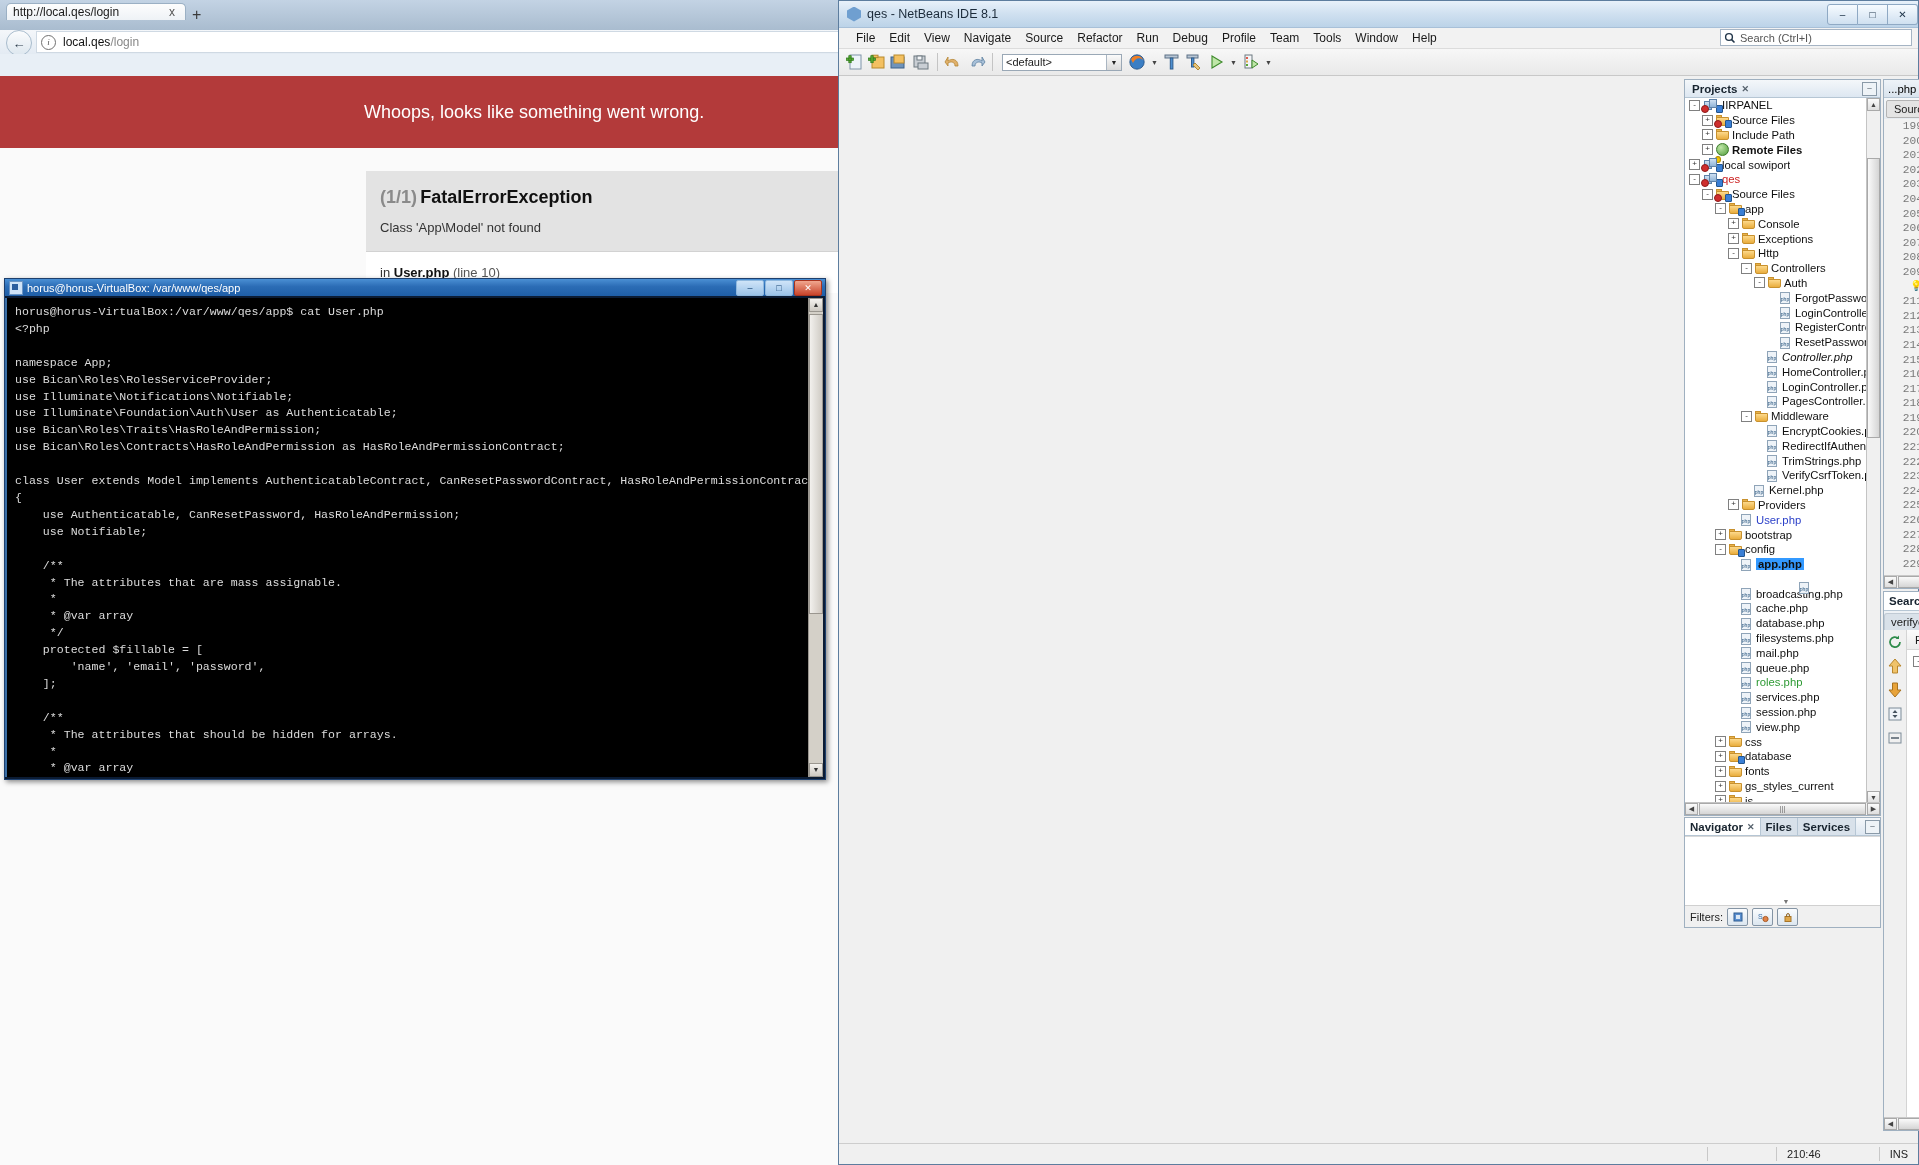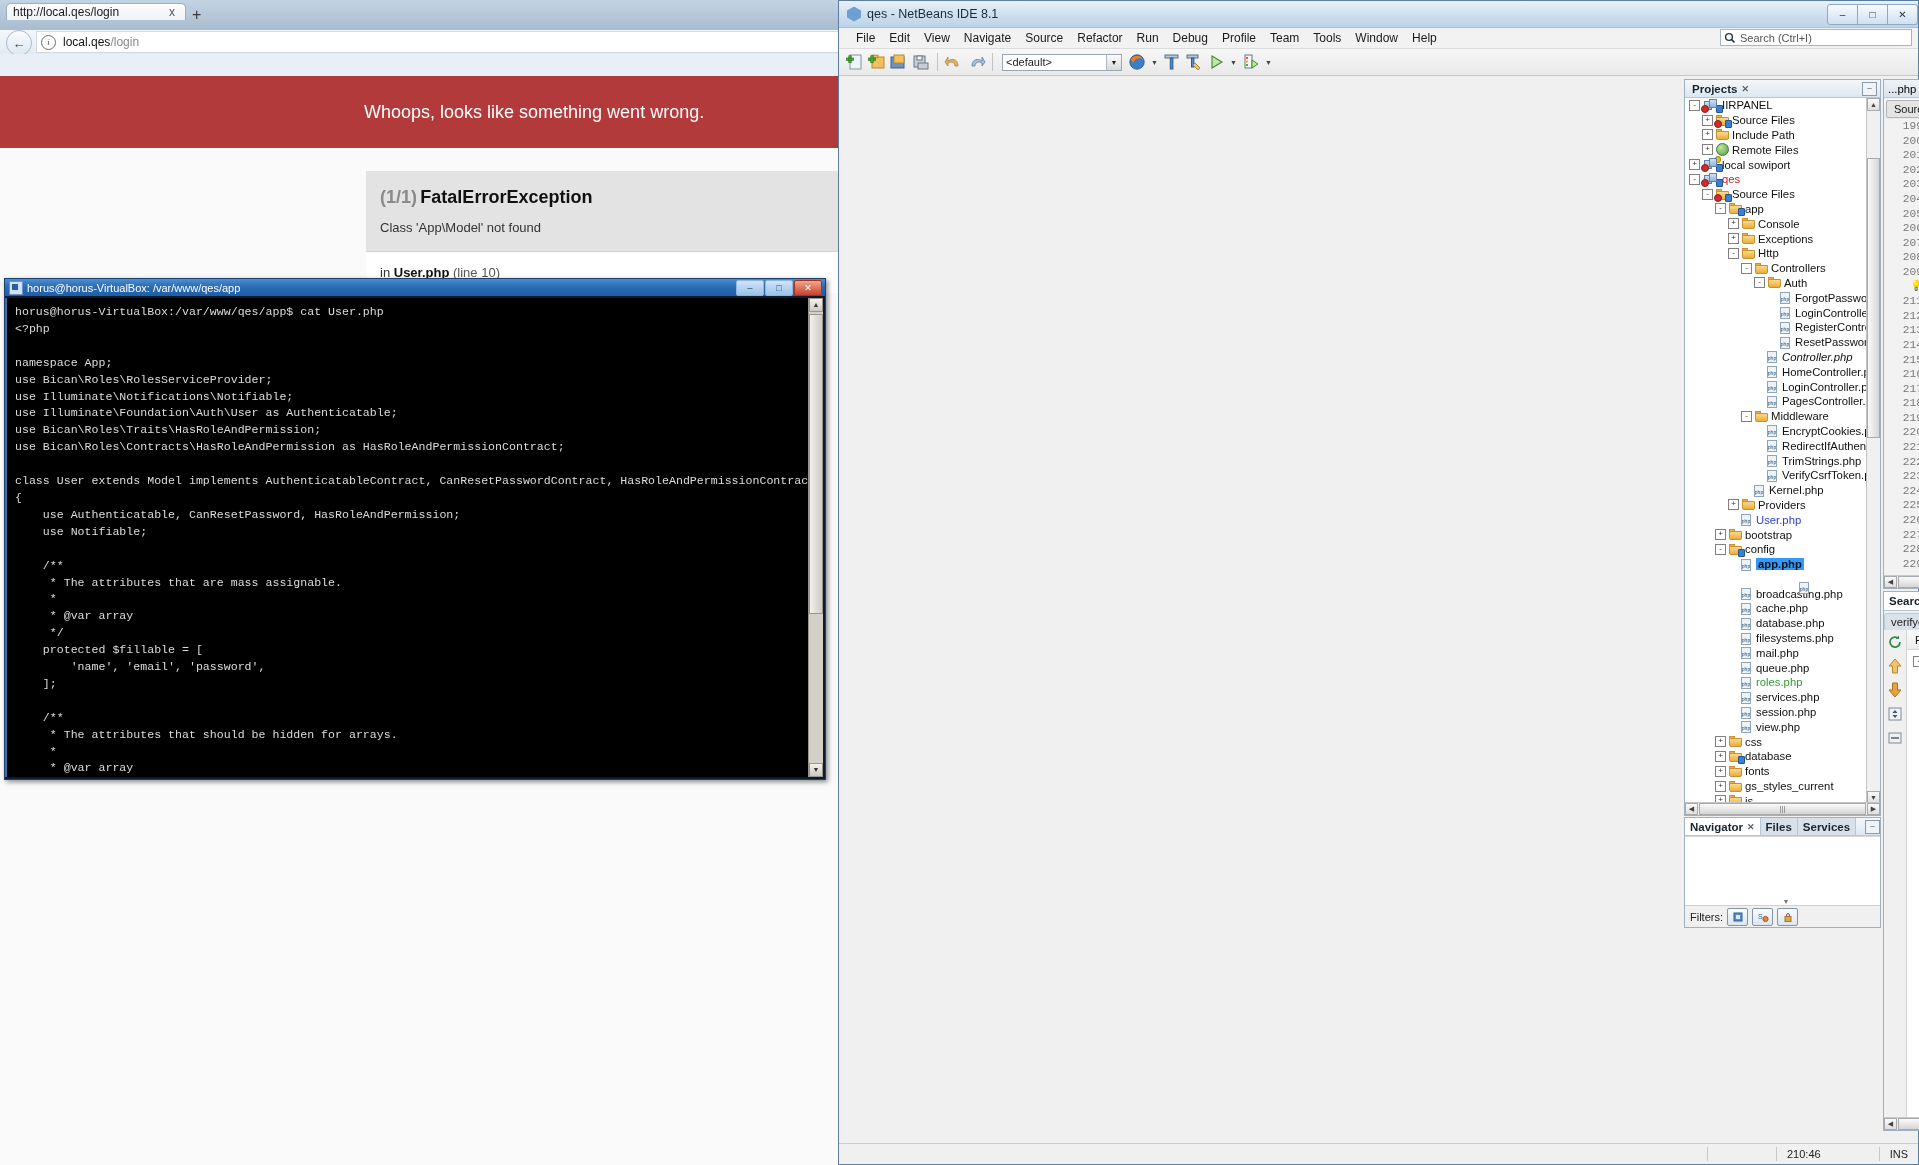--- a/index.html
+++ b/index.html
@@ -456,21 +456,21 @@
           <span class="tlabel" style="color: rgb(16, 16, 16);">Source Files</span>
         </div>
         <div class="trow" style="padding-left: 17px;">
           <span class="exp">+</span>
           <span class="fico folder"></span>
           <span class="tlabel" style="color: rgb(16, 16, 16);">Include Path</span>
         </div>
         <div class="trow" style="padding-left: 17px;">
           <span class="exp">+</span>
           <span class="globe"></span>
-          <span class="tlabel" style="color: rgb(16, 16, 16);">Remote Files</span>
+          <span class="tlabel" style="color: rgb(16, 16, 16); font-weight: bold;">Remote Files</span>
         </div>
         <div class="trow" style="padding-left: 4px;">
           <span class="exp">+</span>
           <span class="projico">
             <span class="badge-err"></span>
             <span class="badge-db"></span>
             <span class="badge-key"></span>
           </span>
           <span class="tlabel" style="color: rgb(16, 16, 16);">local sowiport</span>
         </div>

